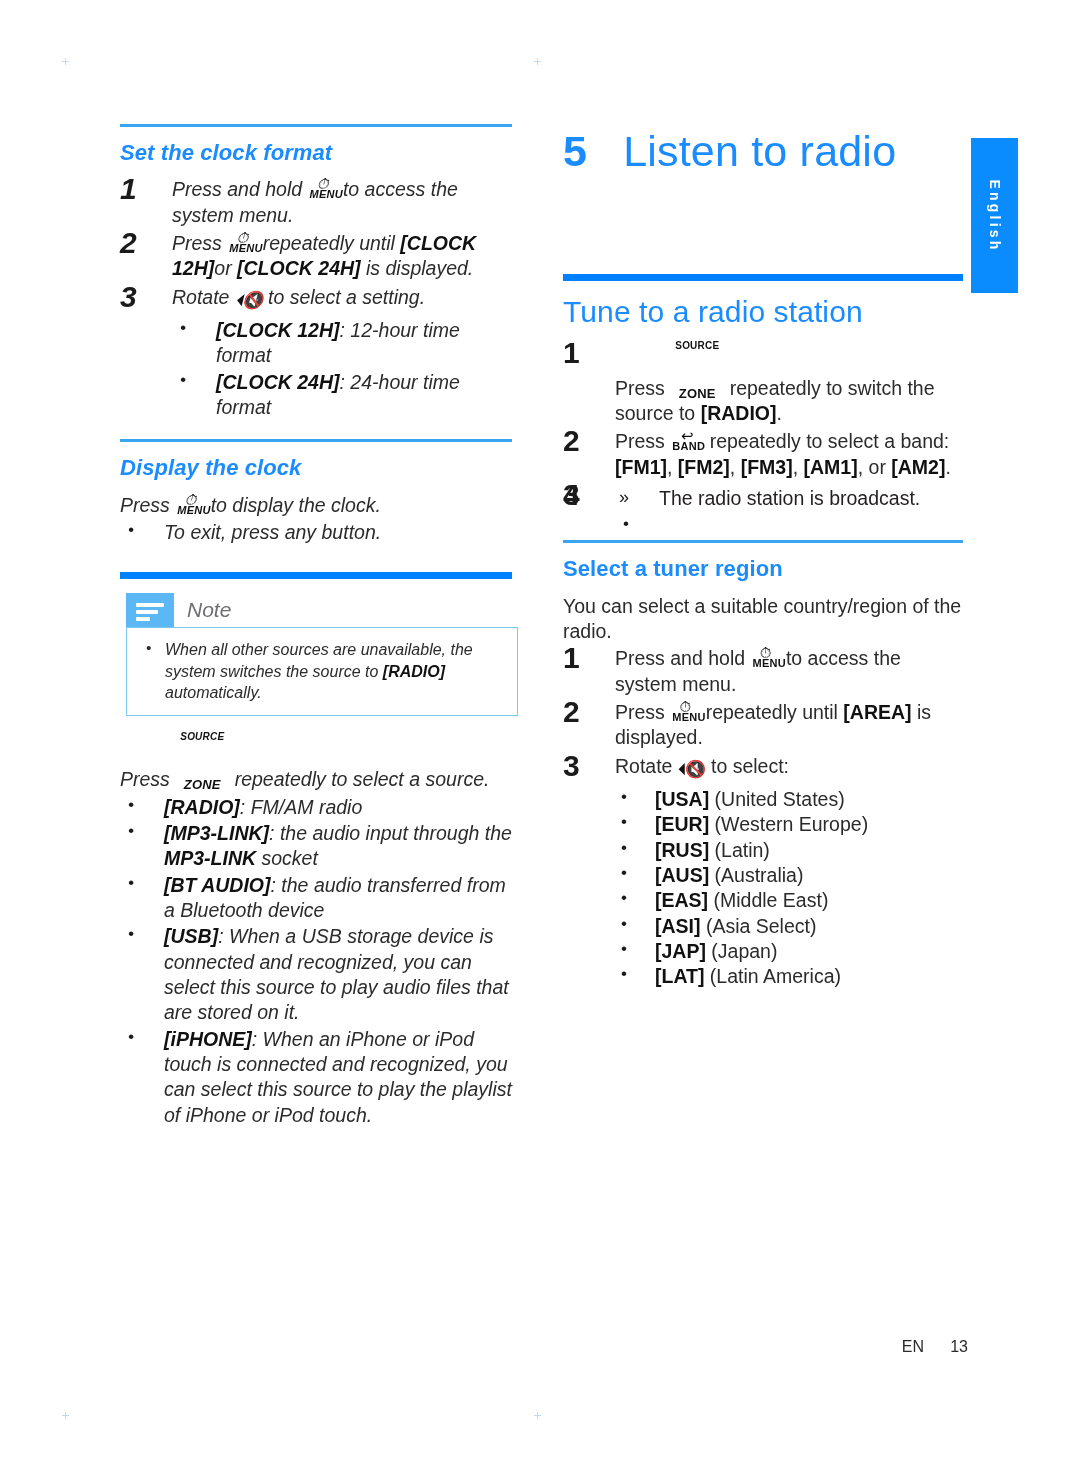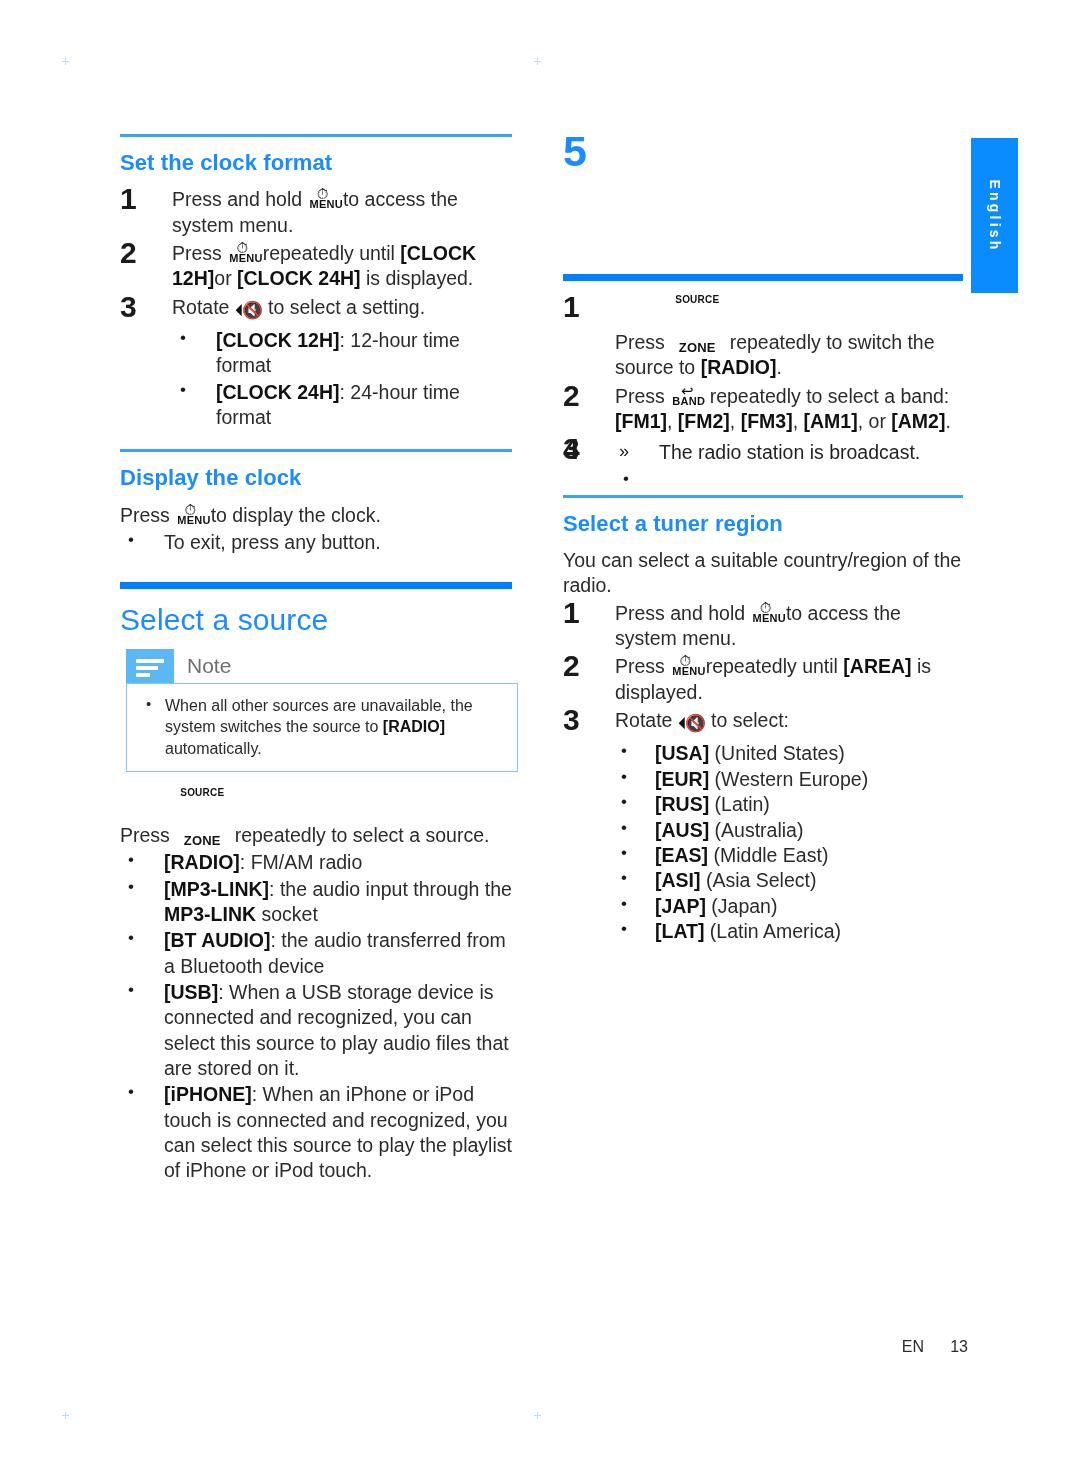--- a/index.html
+++ b/index.html
@@ -129,21 +129,21 @@
 </head>
 <body>
 
 <div class="page">
 
   <div class="cmark cm-tl"></div>
   <div class="cmark cm-tm"></div>
   <div class="cmark cm-bl"></div>
   <div class="cmark cm-bm"></div>
 
-  <div class="col col-left" style="top:134px;">
+  <div class="col col-left" style="top:124px;font-style:italic;">
 
     <div class="rule-thin"></div>
     <h3 class="sub">Set the clock format</h3>
     <ol class="steps" id="lc-clock-steps">
         <li><span class="n">1</span><span><span>Press and hold </span><span class="key menu"><span class="gl">⏱</span><span class="lb">MENU</span></span><span> to access the system menu.</span></span></li>
         <li><span class="n">2</span><span><span>Press </span><span class="key menu"><span class="gl">⏱</span><span class="lb">MENU</span></span><span> repeatedly until </span><span class="b">[CLOCK 12H]</span><span>or </span><span class="b">[CLOCK 24H]</span><span> is displayed.</span></span></li>
         <li><span class="n">3</span><span><span>Rotate </span><span class="knob"><span class="pw">⏴</span><span class="mu">🔇</span></span><span> to select a setting.</span></span></li>
       </ol>
     <ul class="bul indent" id="lc-clock-bullets">
         <li><span class="bt">•</span><span class="b">[CLOCK 12H]</span><span>: 12-hour time format</span></li>
@@ -153,21 +153,20 @@
     <div style="height:18px;"></div>
     <div class="rule-thin"></div>
     <h3 class="sub">Display the clock</h3>
     <div class="txt" id="lc-display-intro"><span>Press </span><span class="key menu"><span class="gl">⏱</span><span class="lb">MENU</span></span><span> to display the clock.</span></div>
     <ul class="bul" id="lc-display-bullets">
         <li><span class="bt">•</span><span>To exit, press any button.</span></li>
       </ul>
 
     <div style="height:26px;"></div>
     <div class="rule-thick"></div>
-    <h2 class="sect">Select a source</h2>
 
     <div class="note">
       <div class="note-head">
         <div class="note-ico">
             <i></i>
             <i></i>
             <i></i>
           </div>
         <div class="note-label">Note</div>
       </div>
@@ -185,24 +184,26 @@
         <li><span class="bt">•</span><span class="b">[BT AUDIO]</span><span>: the audio transferred from a Bluetooth device</span></li>
         <li><span class="bt">•</span><span class="b">[USB]</span><span>: When a USB storage device is connected and recognized, you can select this source to play audio files that are stored on it.</span></li>
         <li><span class="bt">•</span><span class="b">[iPHONE]</span><span>: When an iPhone or iPod touch is connected and recognized, you can select this source to play the playlist of iPhone or iPod touch.</span></li>
       </ul>
   </div>
 
   <div class="col col-right" style="top:130px;">
 
     <h1 class="chap">
       <span class="num">5</span>
+      <span>Listen to radio</span>
     </h1>
 
     <div style="height:101px;"></div>
     <div class="rule-thick"></div>
+    <h2 class="sect">Tune to a radio station</h2>
 
     <ol class="steps" id="rc-tune-steps">
         <li><span class="n">1</span><span><span>Press </span><span class="key src"><span class="lb1">SOURCE</span><span class="lb2">ZONE</span></span><span> repeatedly to switch the source to </span><span class="b">[RADIO]</span><span>.</span></span></li>
         <li><span class="n">2</span><span><span>Press </span><span class="key band"><span class="gl">↩</span><span class="lb">BAND</span></span><span> repeatedly to select a band: </span><span class="b">[FM1]</span><span>, </span><span class="b">[FM2]</span><span>, </span><span class="b">[FM3]</span><span>, </span><span class="b">[AM1]</span><span>, or </span><span class="b">[AM2]</span><span>.</span></span></li>
         <li><span class="n">3</span></li>
         <li><span class="n">4</span></li>
       </ol>
 
     <div class="arrowli">
       <span class="at">»</span>

